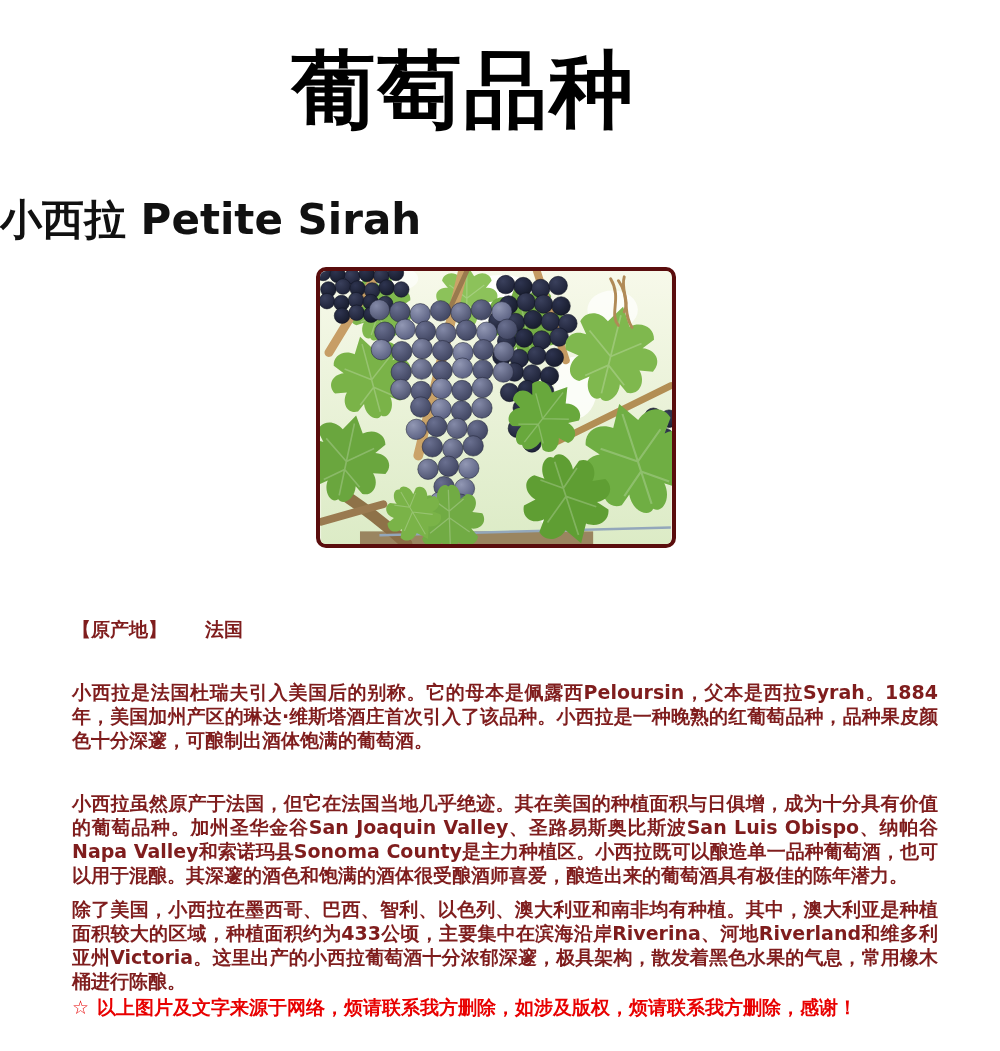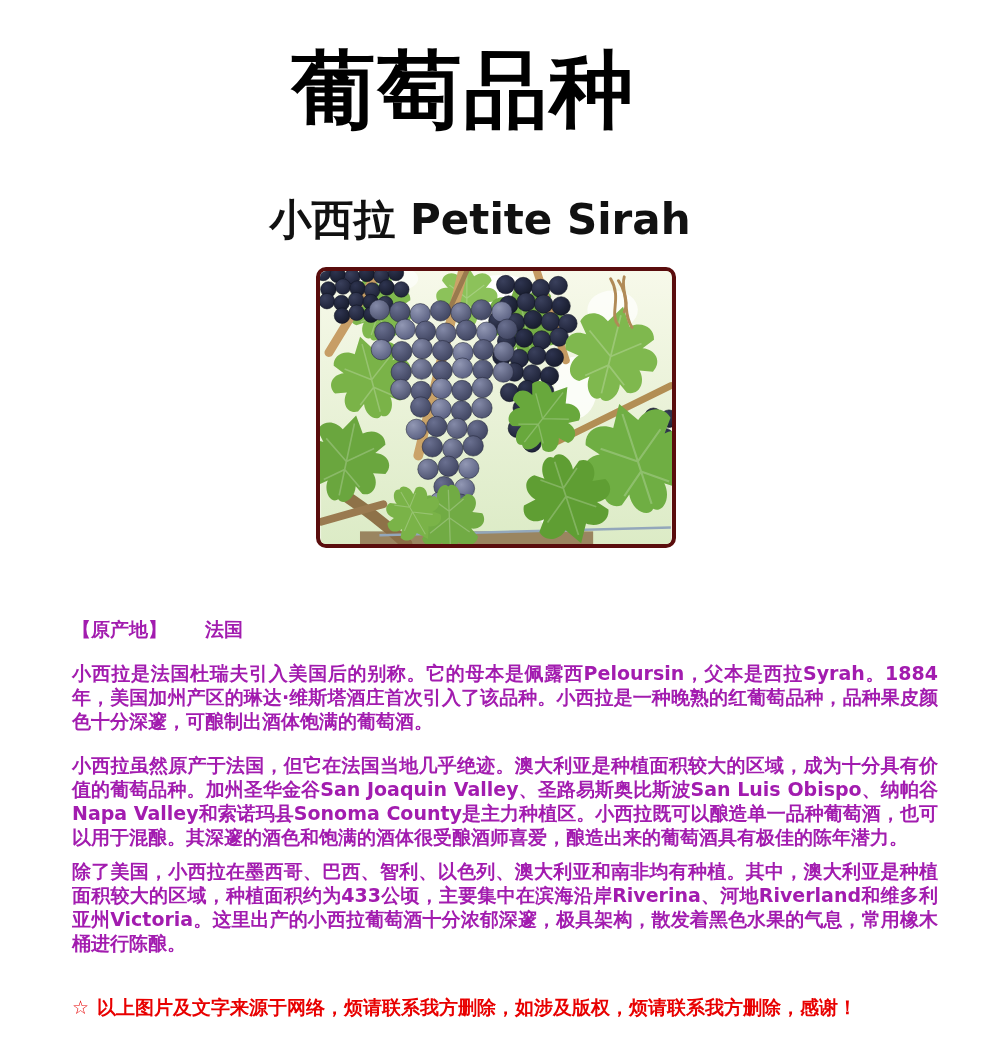--- a/index.html
+++ b/index.html
@@ -5,37 +5,37 @@
   * { margin:0; padding:0; box-sizing:border-box; }
   html,body { width:1000px; height:1051px; background:#ffffff; overflow:hidden; }
   body { position:relative; font-family:"DejaVu Sans","Liberation Sans",sans-serif; color:#000; }
 
   .page-title{
     position:absolute; top:34px; left:0; width:927px;
     text-align:center; font-size:84px; font-weight:900; letter-spacing:2px; color:#000;
   }
   .page-subtitle{
     position:absolute; top:192px; left:0; width:960px;
-    text-align:center; font-size:42px; font-weight:700; color:#111;
+    font-size:42px; font-weight:700; color:#111;
   }
 
   .photo{
     position:absolute; left:316px; top:267px; width:360px; height:281px;
     border:4px solid #5a0d0d; border-radius:10px; overflow:hidden; background:#eef3e0;
   }
   .photo svg{ display:block; width:100%; height:100%; }
 
   .content{
     position:absolute; left:72px; top:617px; width:866px;
-    font-size:19px; line-height:24px; font-weight:700; color:#a21caf;
+    font-size:19px; line-height:24px; font-weight:700; color:#7f1d1d;
     text-align:justify;
   }
   .info-row{ white-space:nowrap; }
   .info-value-gap{ margin-left:38px; }
-  .para-first{ margin-top:20px; }
+  .para-first{ margin-top:39px; }
   .para{ margin-top:10px; }
 
   .disclaimer{
     position:absolute; left:72px; top:995px; width:900px;
     font-size:19px; line-height:24px; font-weight:700; color:#e80000;
   }
   .disclaimer .star{ margin-right:8px; }
 </style>
 </head>
 <body>
@@ -243,19 +243,19 @@
       <path d="M312,6 C308,20 318,30 312,42"></path>
     </g>
   </svg>
 </div>
 
 <div class="content">
   <div class="info-row">
     <span>【原产地】</span><span class="info-value-gap">法国</span>
   </div>
   <p class="para-first">小西拉是法国杜瑞夫引入美国后的别称。它的母本是佩露西Peloursin，父本是西拉Syrah。1884年，美国加州产区的琳达·维斯塔酒庄首次引入了该品种。小西拉是一种晚熟的红葡萄品种，品种果皮颜色十分深邃，可酿制出酒体饱满的葡萄酒。</p>
-  <p class="para-first">小西拉虽然原产于法国，但它在法国当地几乎绝迹。澳大利亚是种植面积较大的区域，成为十分具有价值的葡萄品种。加州圣华金谷San Joaquin Valley、圣路易斯奥比斯波San Luis Obispo、纳帕谷Napa Valley和索诺玛县Sonoma County是主力种植区。小西拉既可以酿造单一品种葡萄酒，也可以用于混酿。其深邃的酒色和饱满的酒体很受酿酒师喜爱，酿造出来的葡萄酒具有极佳的陈年潜力。</p>
+  <p class="para-first">小西拉虽然原产于法国，但它在法国当地几乎绝迹。其在美国的种植面积与日俱增，成为十分具有价值的葡萄品种。加州圣华金谷San Joaquin Valley、圣路易斯奥比斯波San Luis Obispo、纳帕谷Napa Valley和索诺玛县Sonoma County是主力种植区。小西拉既可以酿造单一品种葡萄酒，也可以用于混酿。其深邃的酒色和饱满的酒体很受酿酒师喜爱，酿造出来的葡萄酒具有极佳的陈年潜力。</p>
   <p class="para">除了美国，小西拉在墨西哥、巴西、智利、以色列、澳大利亚和南非均有种植。其中，澳大利亚是种植面积较大的区域，种植面积约为433公顷，主要集中在滨海沿岸Riverina、河地Riverland和维多利亚州Victoria。这里出产的小西拉葡萄酒十分浓郁深邃，极具架构，散发着黑色水果的气息，常用橡木桶进行陈酿。</p>
 </div>
 
 <div class="disclaimer">
   <span class="star">☆</span><span>以上图片及文字来源于网络，烦请联系我方删除，如涉及版权，烦请联系我方删除，感谢！</span>
 </div>
 
 </body></html>

